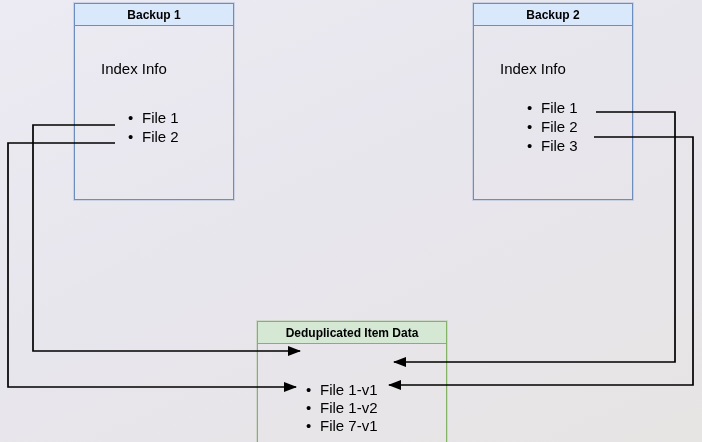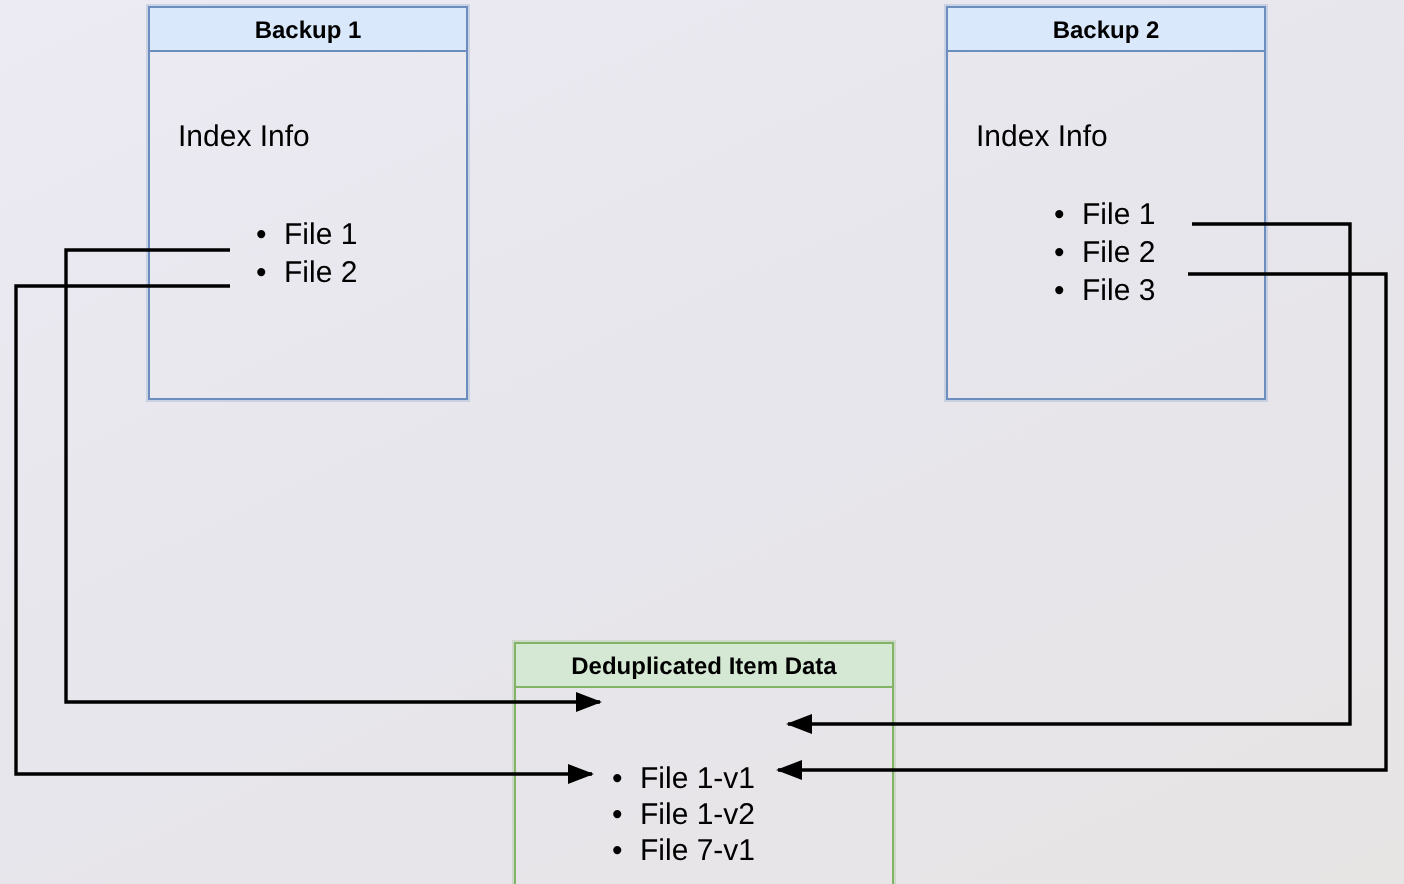--- a/index.html
+++ b/index.html
@@ -26,21 +26,21 @@
     border-bottom:1px solid;
     display:flex;align-items:center;justify-content:center;
     font-size:12px;font-weight:bold;color:#000;
   }
   .blue .box-header{background:#dae8fc;border-color:#6c8ebf;}
   .green .box-header{background:#d5e8d4;border-color:#82b366;}
   #backup1{left:74px;top:3px;width:160px;height:197px;}
   #backup2{left:473px;top:3px;width:160px;height:197px;text-align:right;}
   #dedup{left:257px;top:281px;width:190px;height:159px;}
   .subtitle{
-    position:absolute;left:14px;top:56px;
+    position:absolute;left:26px;top:56px;
     font-size:15px;color:#000;white-space:nowrap;
   }
   ul.items{
     position:absolute;margin:0;padding:0;list-style:none;
   }
   ul.items li{
     position:relative;
     font-size:15px;color:#000;white-space:nowrap;
     padding-left:14px;
   }

